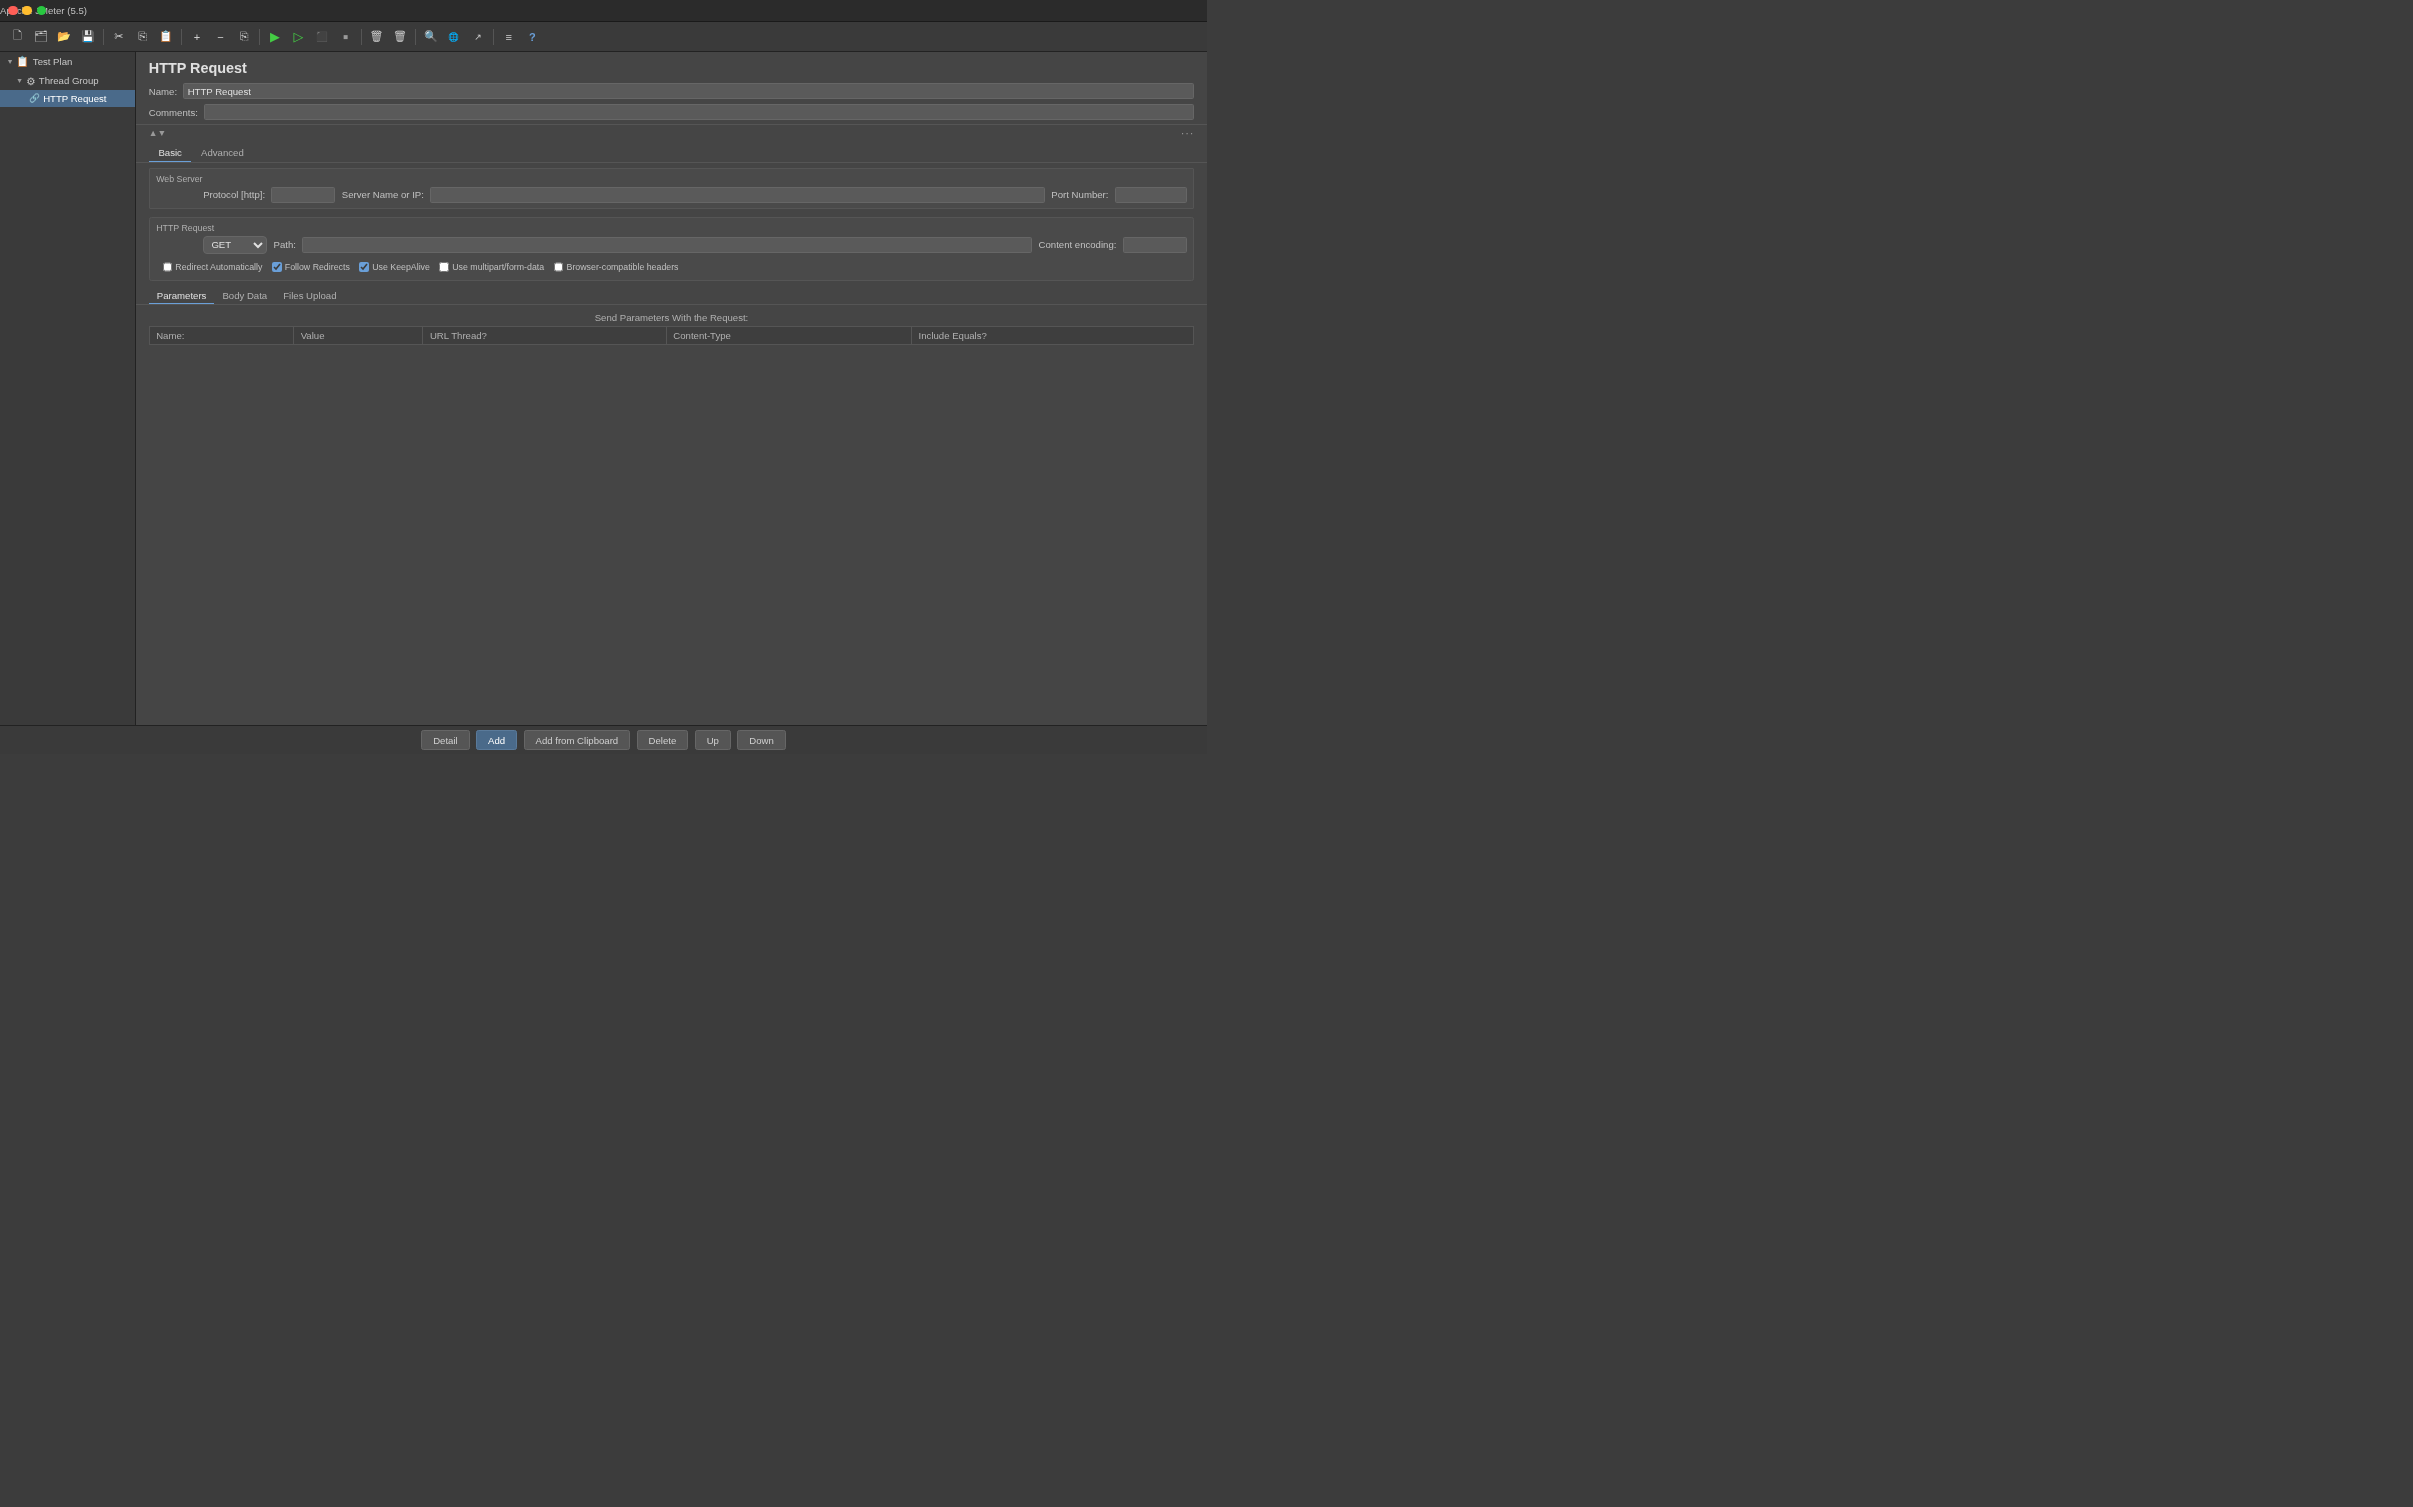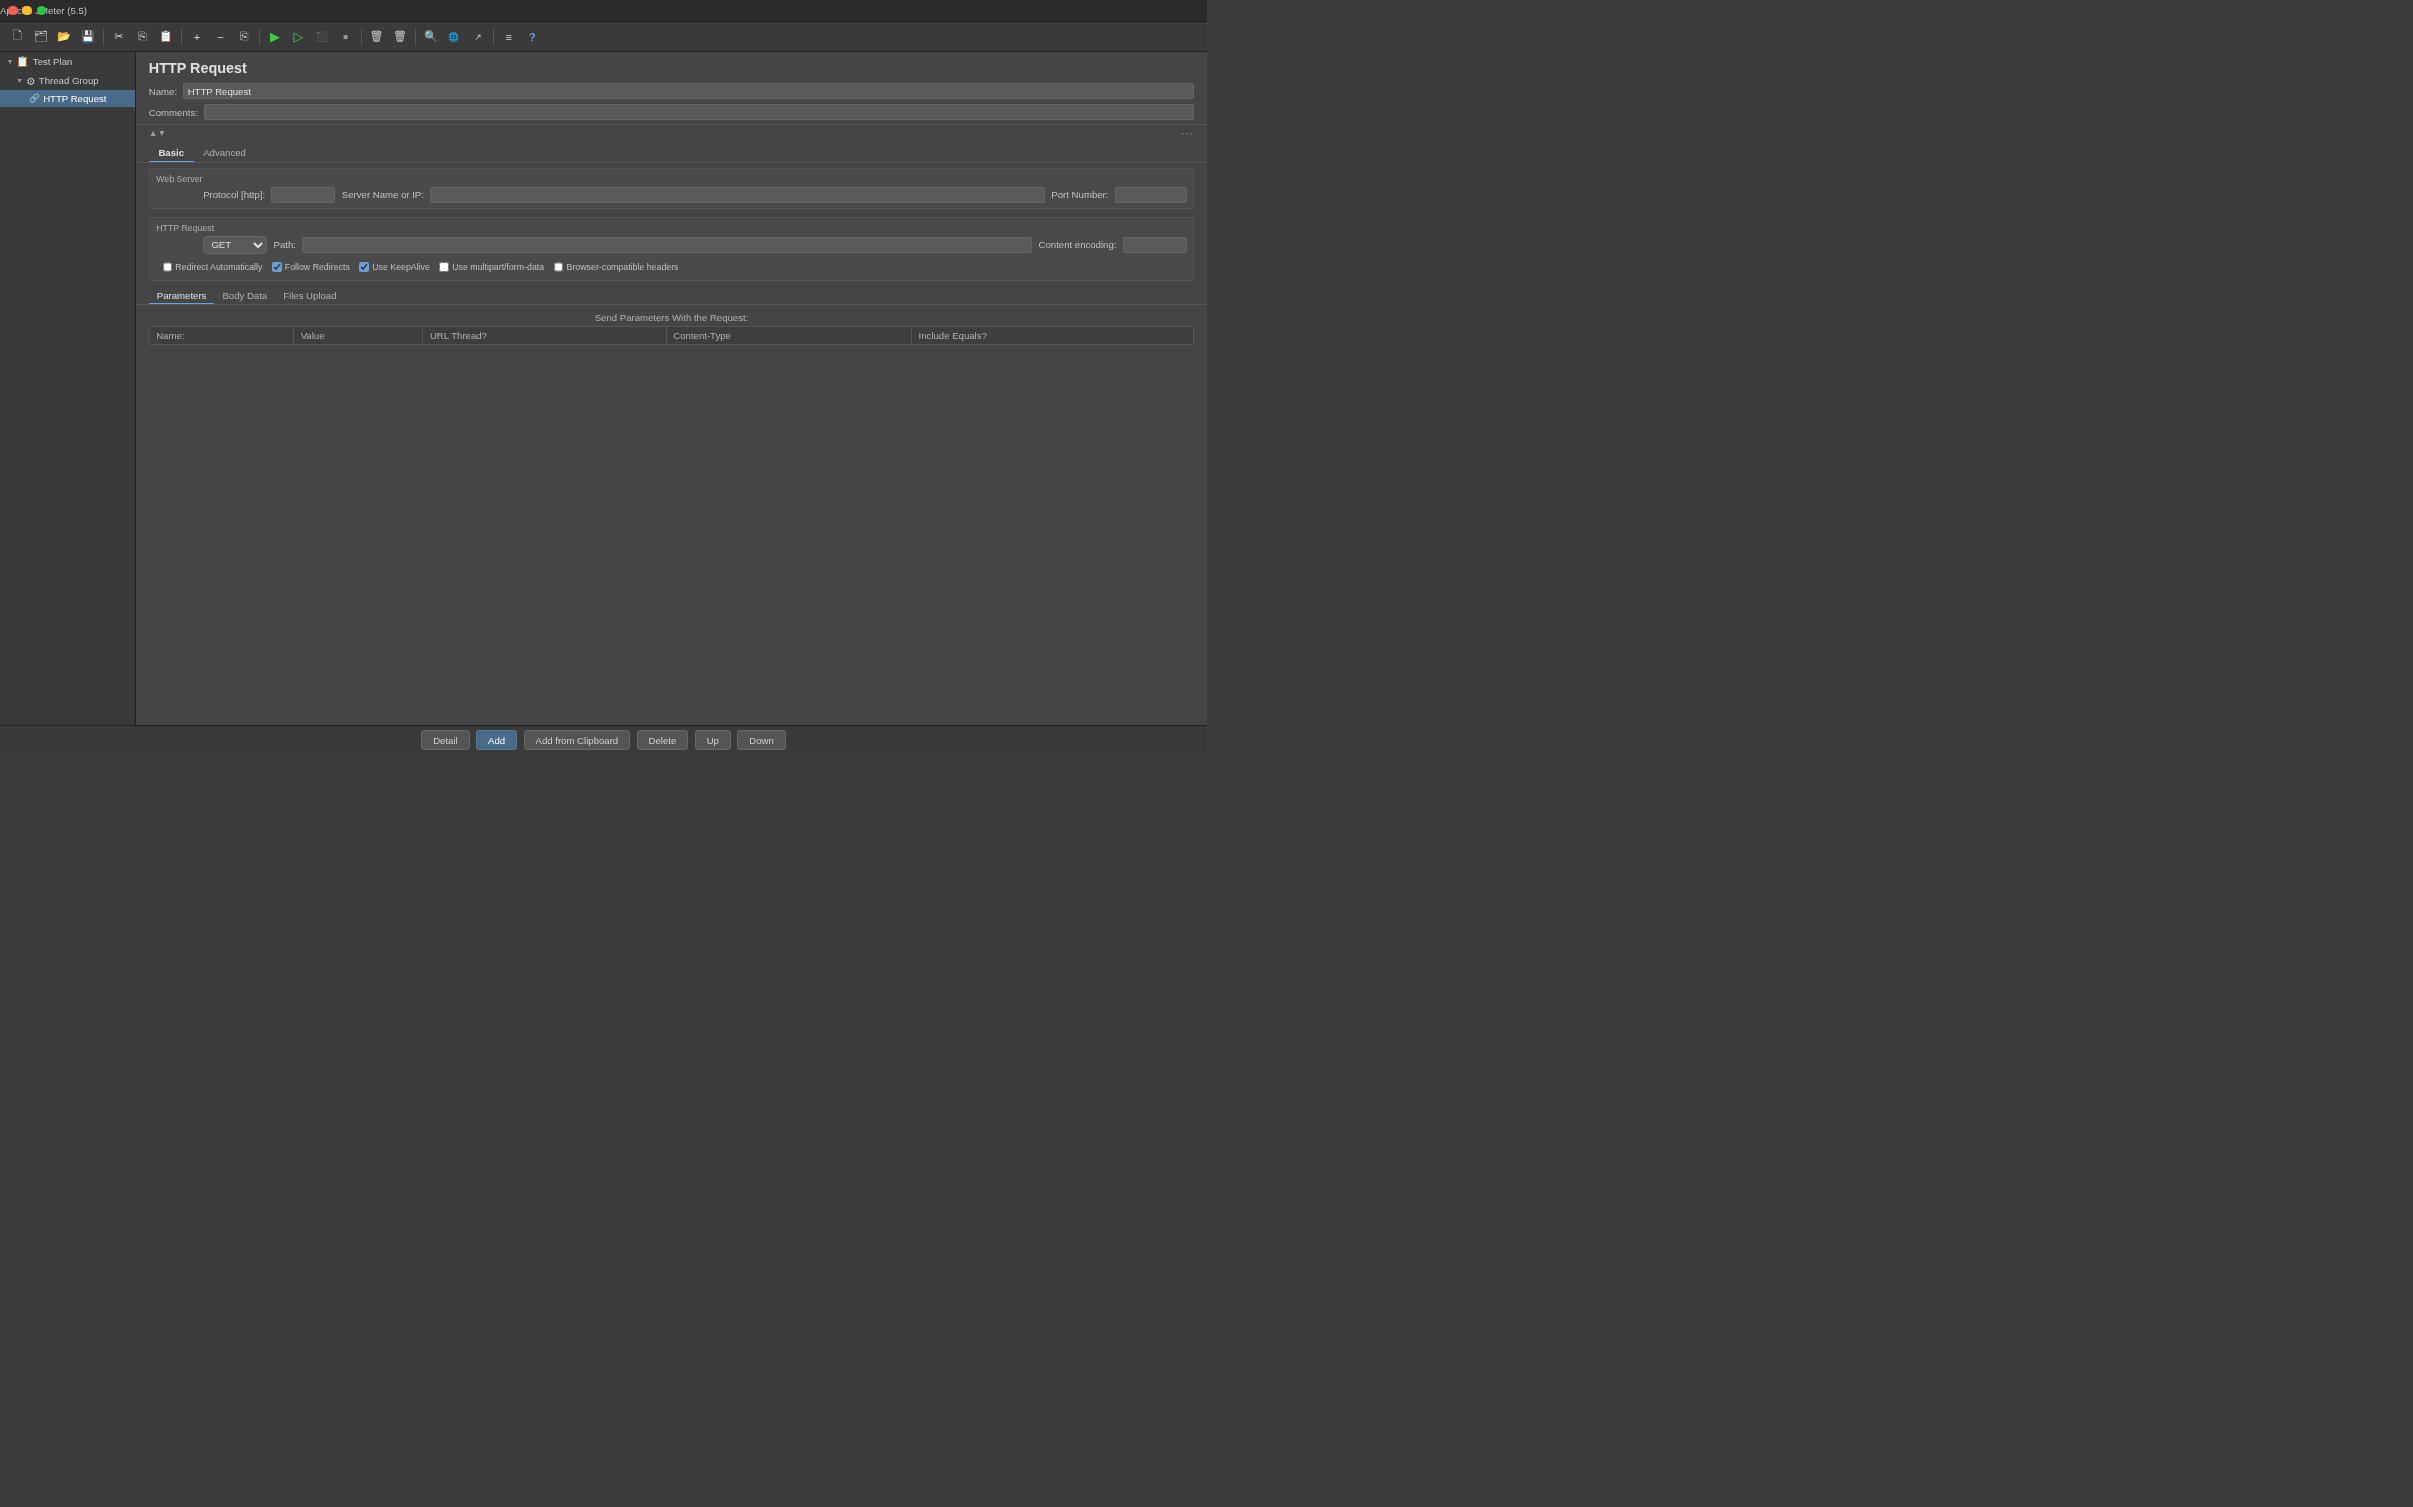--- a/index.html
+++ b/index.html
@@ -160,21 +160,20 @@
     .tab {
       padding: 3.2px 9.6px;
       cursor: pointer;
       font-size: 9.6px;
       color: #b0b0b0;
       border-bottom: 1.6px solid transparent;
     }
     .tab.active {
       color: #e0e0e0;
       border-bottom: 1.6px solid #6a9fd8;
-      font-weight: bold;
     }
 
     
     .web-server-section {
       border: 0.8px solid #555;
       margin: 4.8px 12.8px;
       border-radius: 1px;
       padding: 4.8px 6.4px;
       background: #4a4a4a;
     }

